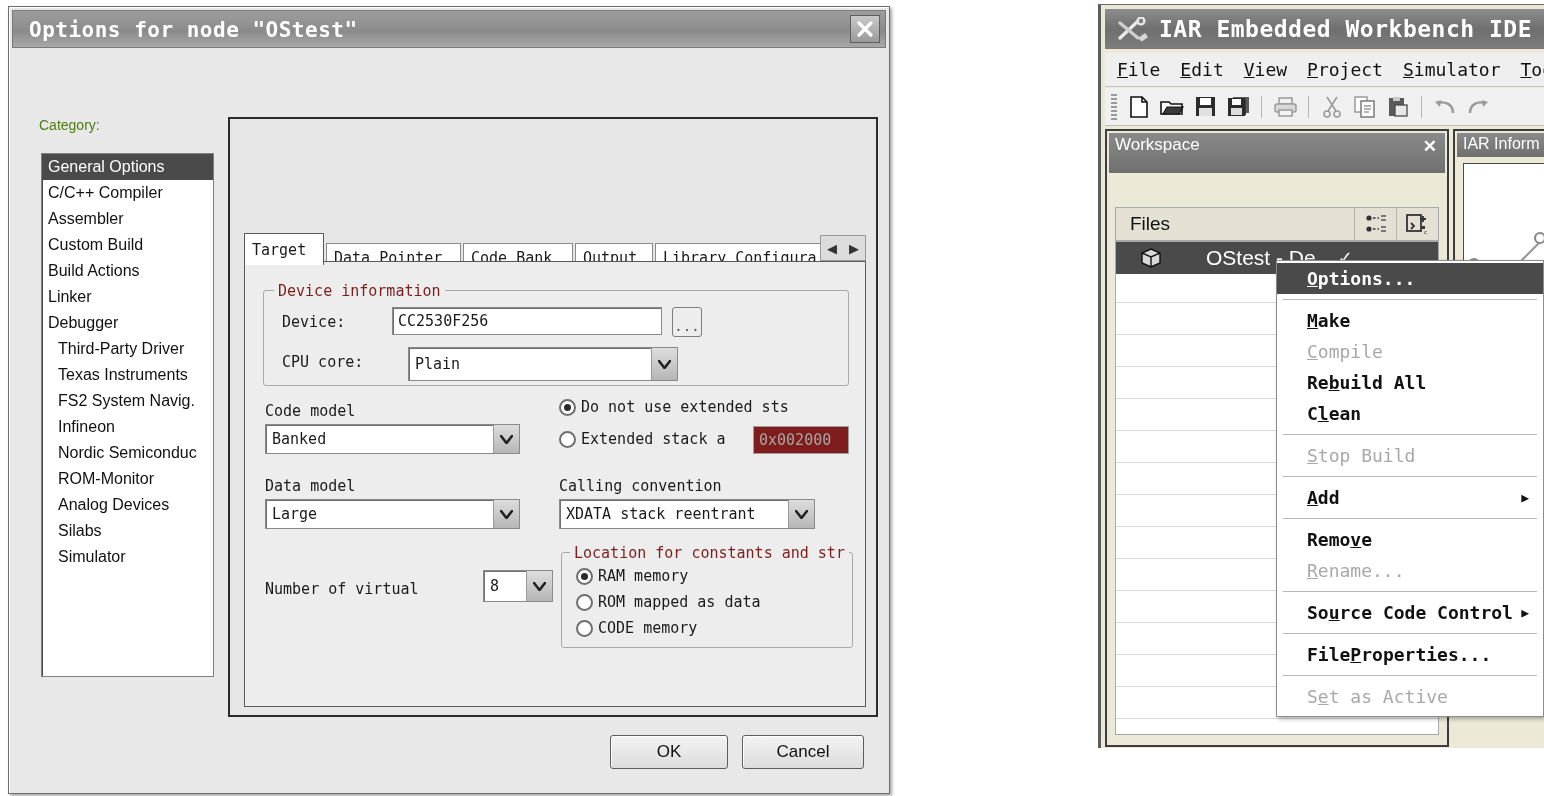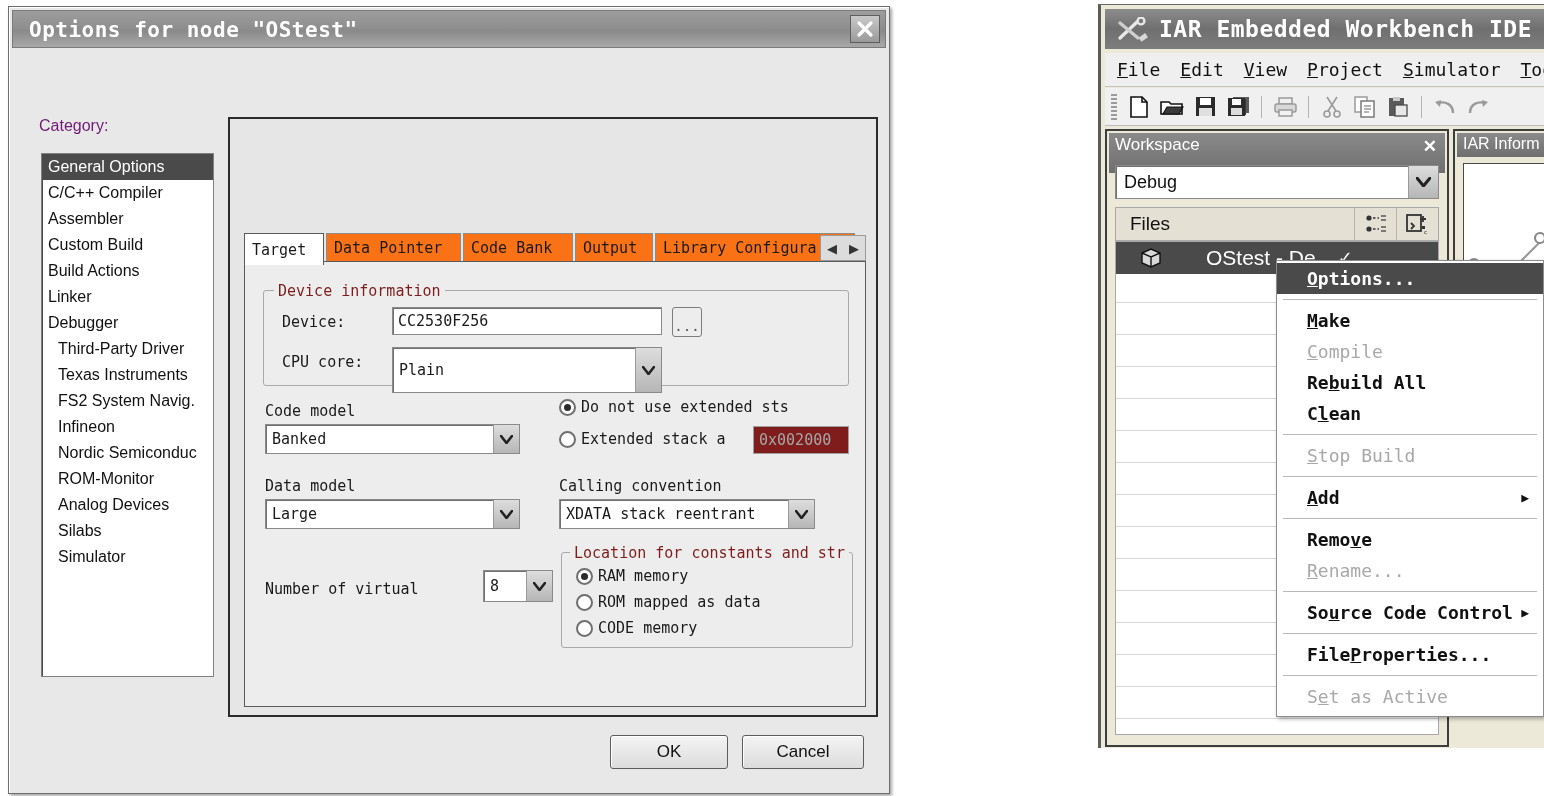--- a/index.html
+++ b/index.html
@@ -42,21 +42,21 @@
   #dlg-close svg { display: block; }
 
   .lbl {
     font-family: "DejaVu Sans Mono", monospace;
     font-size: 15px; color: #1a1a1a; white-space: nowrap;
   }
 
   
   #category-label {
     position: absolute; left: 30px; top: 110px;
-    font-family: "Liberation Sans", sans-serif; font-size: 16px; color: #701a75;
+    font-family: "Liberation Sans", sans-serif; font-size: 14px; color: #4d7c0f;
   }
   #category-list {
     position: absolute; left: 32px; top: 146px;
     width: 173px; height: 524px;
     background: #ffffff;
     border: 1px solid #808080;
     box-shadow: inset 1px 1px 0 #4a4a4a;
     overflow: hidden;
   }
   .cat-item {
@@ -72,22 +72,22 @@
   #tab-panel {
     position: absolute; left: 219px; top: 110px;
     width: 650px; height: 600px;
     background: #e6e6e6;
     border: 2px solid #2b2b2b;
   }
   #tabstrip {
     position: absolute; left: 14px; top: 114px; width: 622px; height: 30px;
   }
   .tab {
-    position: absolute; top: 0; height: 28px;
-    background: #f97316;
+    position: absolute; top: 10px; height: 28px;
+    background: #ffffff;
     border: 1px solid #8c8c8c; border-bottom: none;
     font-family: "DejaVu Sans Mono", monospace;
     font-size: 15px; color: #1a1a1a;
     display: flex; align-items: center; padding: 0 7px;
     white-space: nowrap; overflow: hidden; cursor: pointer;
   }
   .tab.active {
     top: 0; height: 32px;
     background: #ffffff; border-color: #5a5a5a;
     font-weight: normal; z-index: 3;
@@ -381,21 +381,21 @@
       <div id="tab-content">
 
         <div class="groupbox" style="left:18px; top:28px; width:586px; height:96px;">
           <div class="group-title">Device information</div>
 
           <div class="lbl" style="position:absolute; left:18px; top:22px;">Device:</div>
           <div class="textbox" style="left:128px; top:16px; width:270px; height:28px;">CC2530F256</div>
           <div class="browse-btn" style="left:408px; top:16px; width:30px; height:30px;">...</div>
 
           <div class="lbl" style="position:absolute; left:18px; top:62px;">CPU core:</div>
-          <div class="combo" style="left:128px; top:56px; width:270px; height:46px;gap:8px;">
+          <div class="combo" style="left:144px; top:56px; width:270px; height:34px;gap:8px;">
             <div class="val">Plain</div>
             <div class="arrow">
               <svg width="13" height="9" viewBox="0 0 13 9">
                   <path d="M1 1 L6.5 8 L12 1" stroke="#222" stroke-width="2.6" fill="none" stroke-linecap="round"></path>
                 </svg>
             </div>
           </div>
         </div>
 
         <div class="lbl" style="position:absolute; left:20px; top:140px;">Code model</div>
@@ -568,28 +568,20 @@
           </svg>
       </div>
     </div>
 
     <div id="workspace-panel">
       <div id="ws-titlebar">
         <div id="ws-title">Workspace</div>
         <div id="ws-close">✕</div>
       </div>
 
-      <div id="ws-combo">
-        <div class="val">Debug</div>
-        <div class="arrow" style="width:30px;height:100%;background:linear-gradient(to bottom,#dddddd,#b6b6b6);border-left:1px solid #9a9a9a;display:flex;align-items:center;justify-content:center;">
-          <svg width="15" height="10" viewBox="0 0 15 10">
-              <path d="M1 1 L7.5 9 L14 1" stroke="#222" stroke-width="3" fill="none" stroke-linecap="round"></path>
-            </svg>
-        </div>
-      </div>
 
       <div id="ws-files-header">
         <div id="ws-files-title">Files</div>
         <div class="ws-hdr-btn">
           <svg width="24" height="22" viewBox="0 0 24 22">
               <circle cx="5" cy="5" r="2.6" fill="#333"></circle>
               <circle cx="5" cy="16" r="2.6" fill="#333"></circle>
               <path d="M9 5 h6 M9 16 h6" stroke="#333" stroke-width="1.6" stroke-dasharray="2.5 2"></path>
               <path d="M17 3 h5 M17 7 h5 M17 14 h5 M17 18 h5" stroke="#555" stroke-width="1.4"></path>
             </svg>

